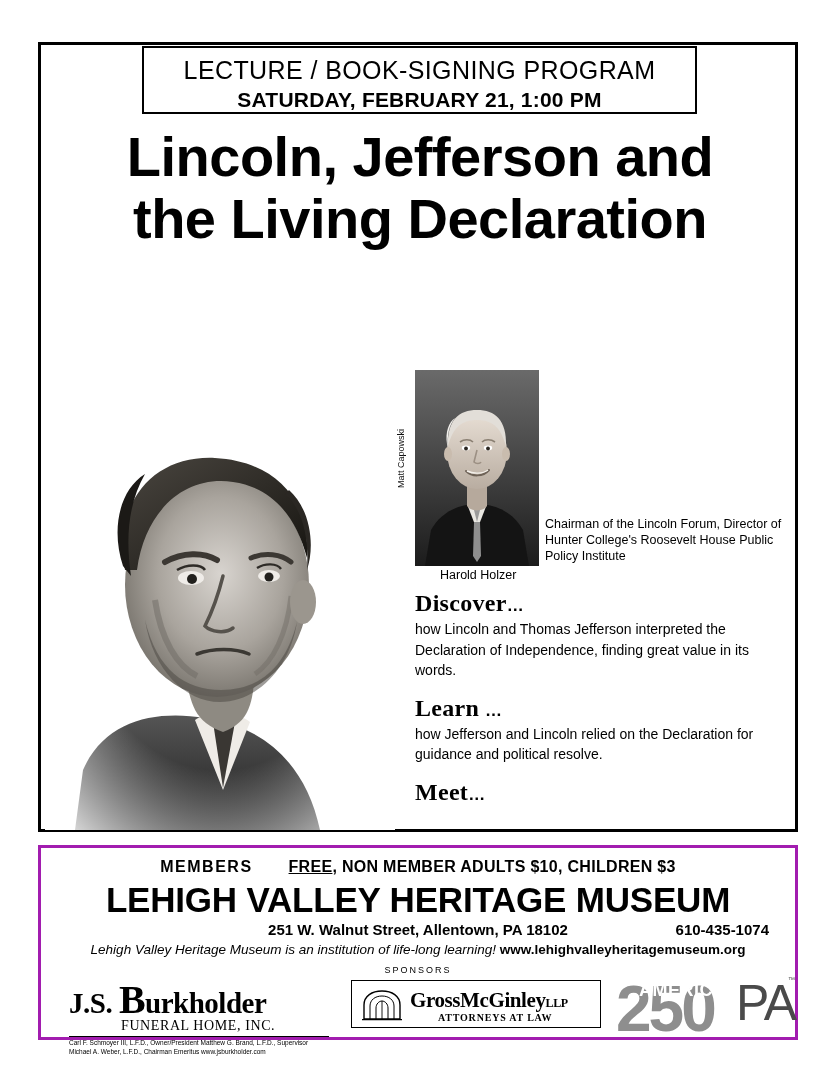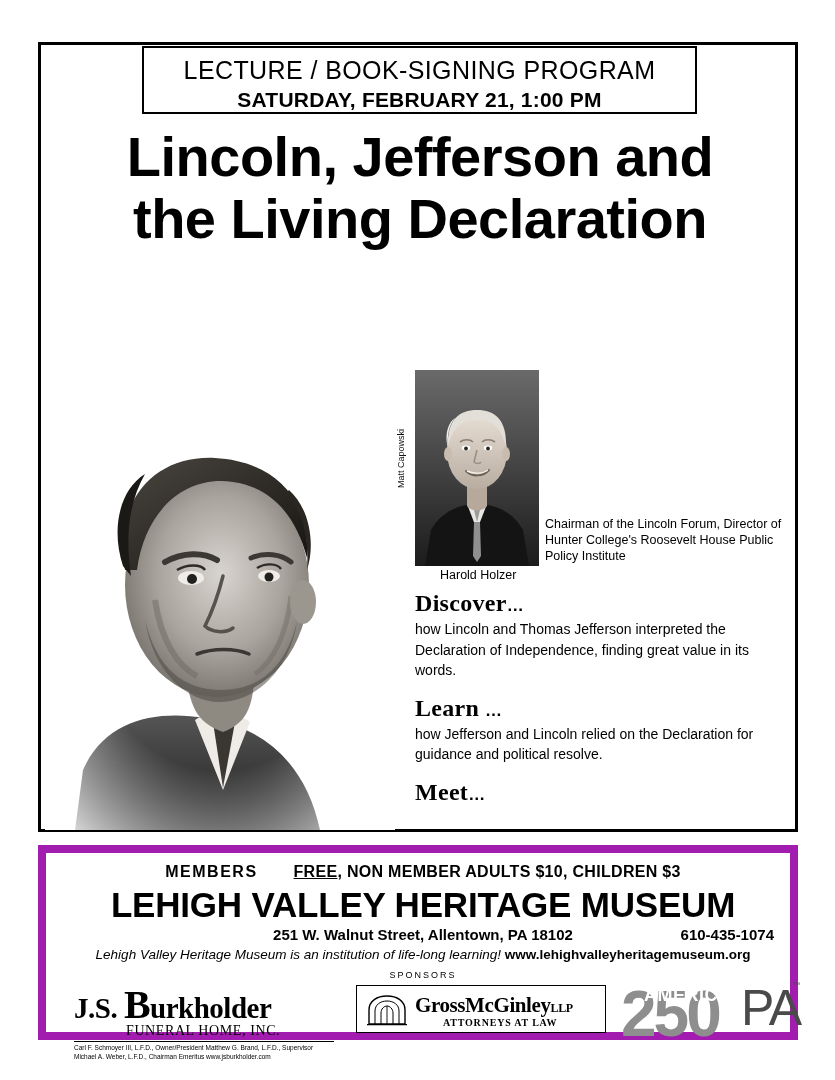--- a/index.html
+++ b/index.html
@@ -175,21 +175,21 @@
     width: 345px;
   }
 
   
   .info-box {
     position: absolute;
     left: 38px;
     top: 845px;
     width: 760px;
     height: 195px;
-    border: 8px solid #a21caf;
+    border: 3px solid #a21caf;
     box-sizing: border-box;
     background: #fff;
   }
   .members-line {
     position: absolute;
     left: 0;
     top: 10px;
     width: 754px;
     text-align: center;
     font-size: 16px;

